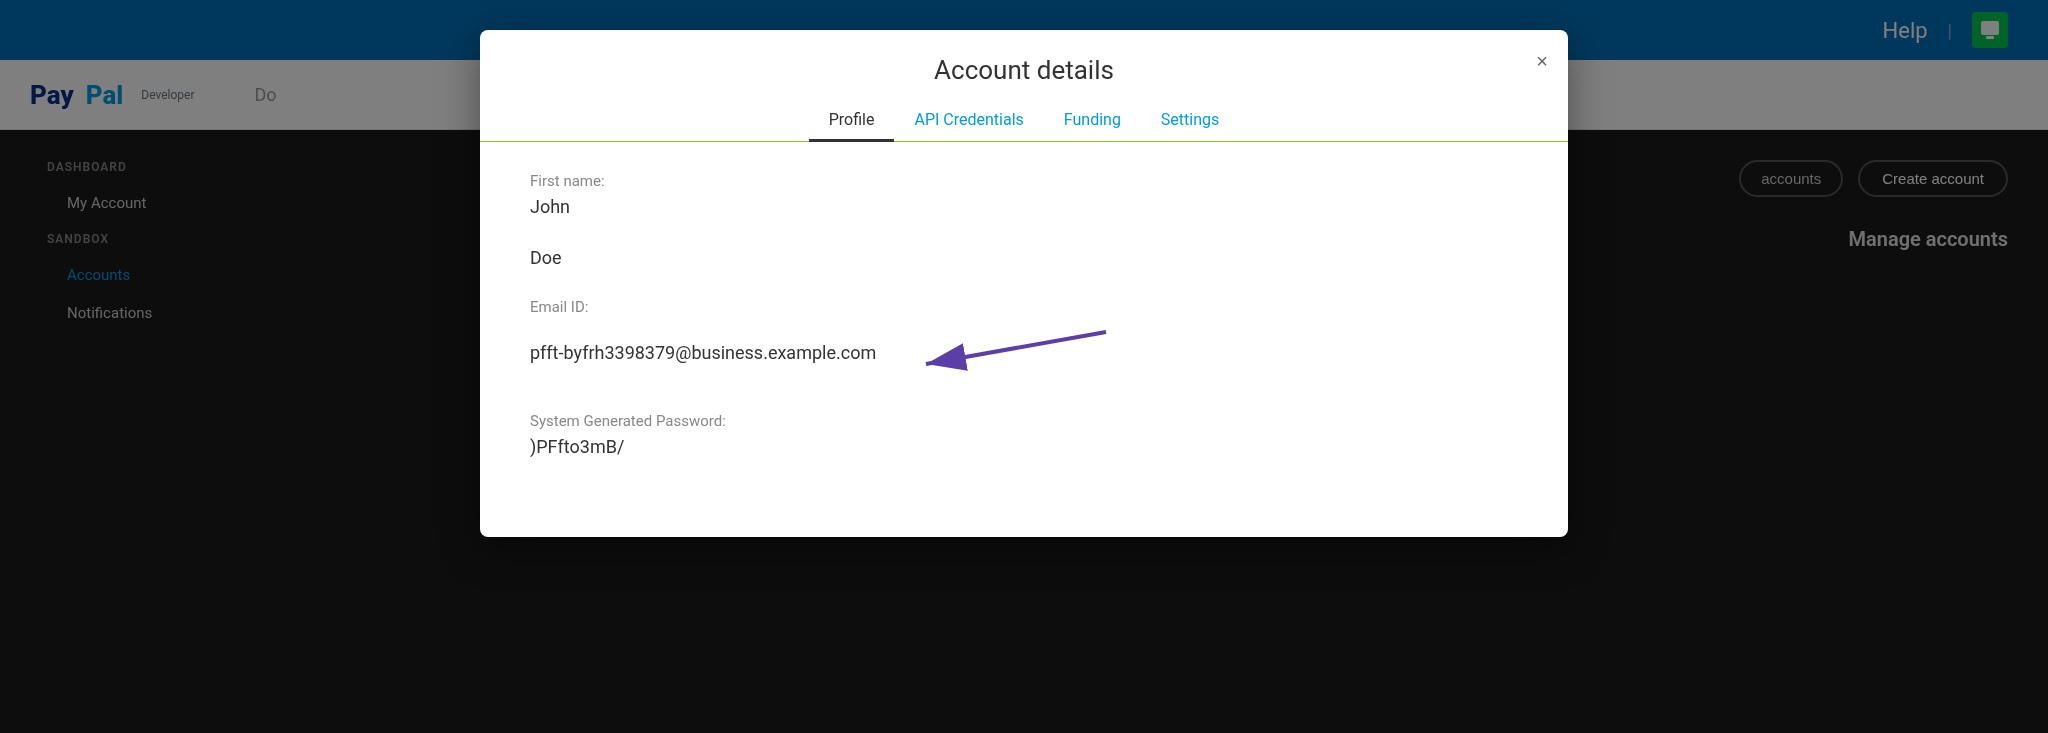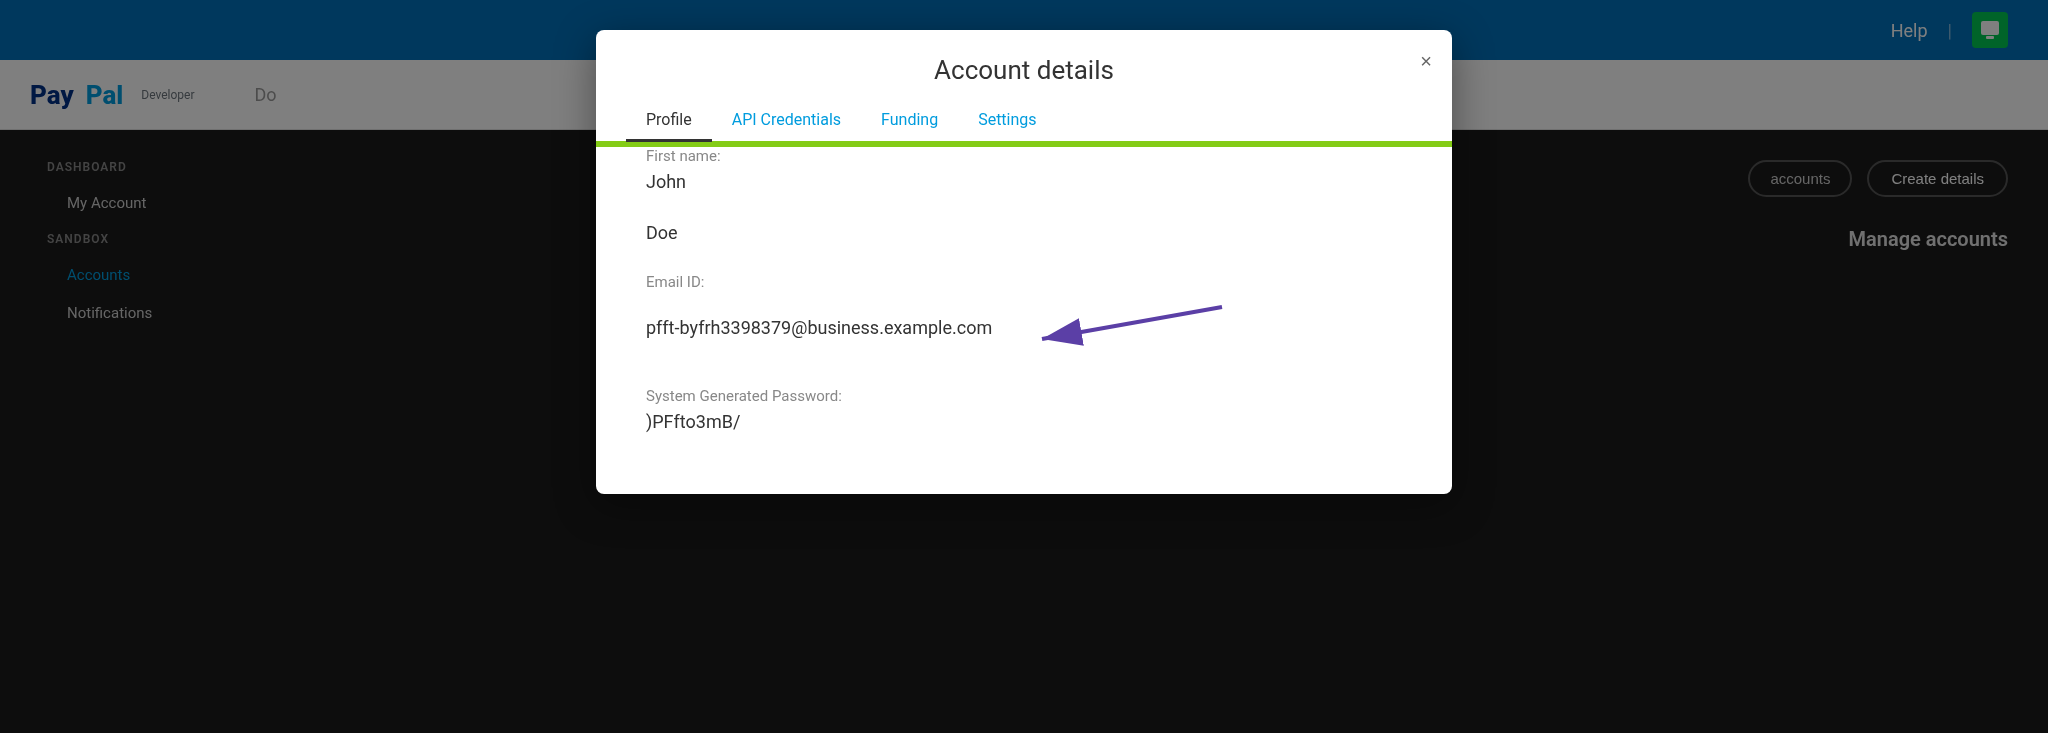--- a/index.html
+++ b/index.html
@@ -19,21 +19,21 @@
       display: flex;
       align-items: center;
       justify-content: flex-end;
       padding: 0 40px;
       position: relative;
       z-index: 1;
     }
 
     .top-bar-help {
       color: white;
-      font-size: 18px;
+      font-size: 22px;
       margin-right: 20px;
     }
     .top-bar-divider {
       color: rgba(255,255,255,0.5);
       margin-right: 20px;
       font-size: 18px;
     }
     .top-bar-icon {
       width: 36px;
       height: 36px;
@@ -172,25 +172,25 @@
       background: rgba(0,0,0,0.5);
       z-index: 10;
     }
 
     
     .modal {
       position: absolute;
       top: 30px;
       left: 50%;
       transform: translateX(-50%);
-      width: 856px;
+      width: 1088px;
       background: white;
       border-radius: 8px;
       z-index: 20;
-      padding: 0 0 32px 0;
+      padding: 0 0 50px 0;
       box-shadow: 0 10px 40px rgba(0,0,0,0.4);
     }
 
     .modal-header {
       display: flex;
       align-items: center;
       justify-content: center;
       padding: 25px 30px 15px;
       position: relative;
     }
@@ -208,22 +208,24 @@
       background: none;
       border: none;
       font-size: 20px;
       color: #666;
       cursor: pointer;
     }
 
     
     .modal-tabs {
       display: flex;
-      border-bottom: 6px solid #84cc16;
+      border-bottom: 1px solid #84cc16;
       padding: 0 30px;
+      margin-bottom: 30px;
+      justify-content: center;
     }
 
     .tab {
       padding: 10px 20px;
       font-size: 16px;
       cursor: pointer;
       border-bottom: 3px solid transparent;
       margin-bottom: -1px;
       color: #009cde;
     }
@@ -292,21 +294,21 @@
   <div class="sidebar-section">DASHBOARD</div>
   <div class="sidebar-item">My Account</div>
   <div class="sidebar-section">SANDBOX</div>
   <div class="sidebar-item active">Accounts</div>
   <div class="sidebar-item">Notifications</div>
 </div>
 
 <div class="main-content">
   <div class="main-top-row">
     <button class="btn-accounts">accounts</button>
-    <button class="btn-create-account">Create details</button>
+    <button class="btn-create-account">Create account</button>
   </div>
   <div class="manage-accounts-row">
     <span class="manage-accounts-label">Manage accounts</span>
   </div>
 </div>
 
 <div class="overlay"></div>
 
 <div class="modal">
   <div class="modal-header">

